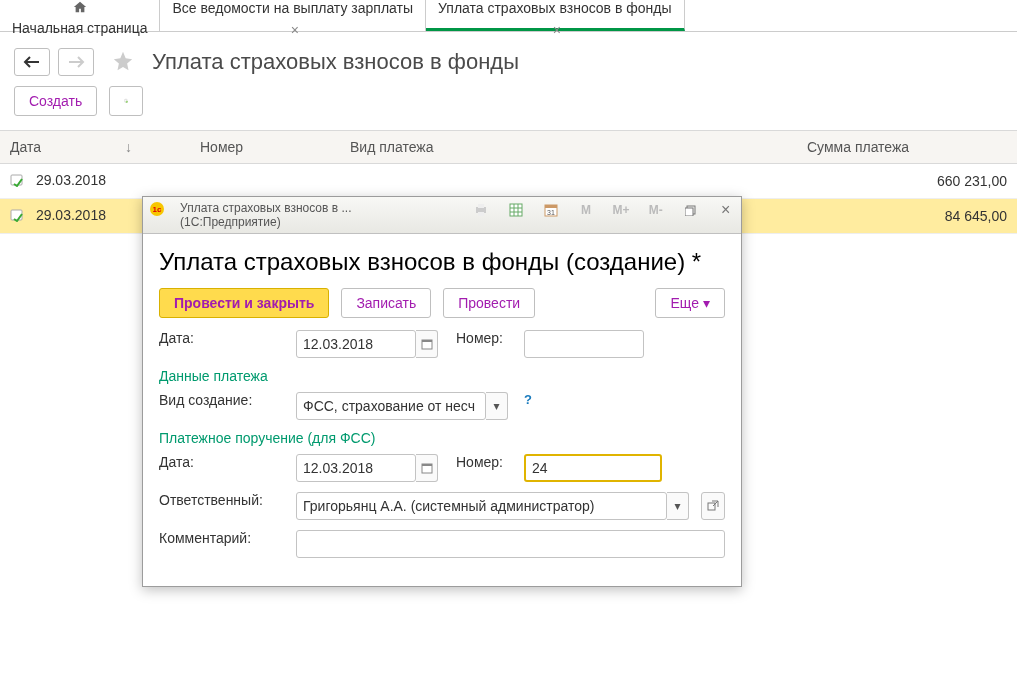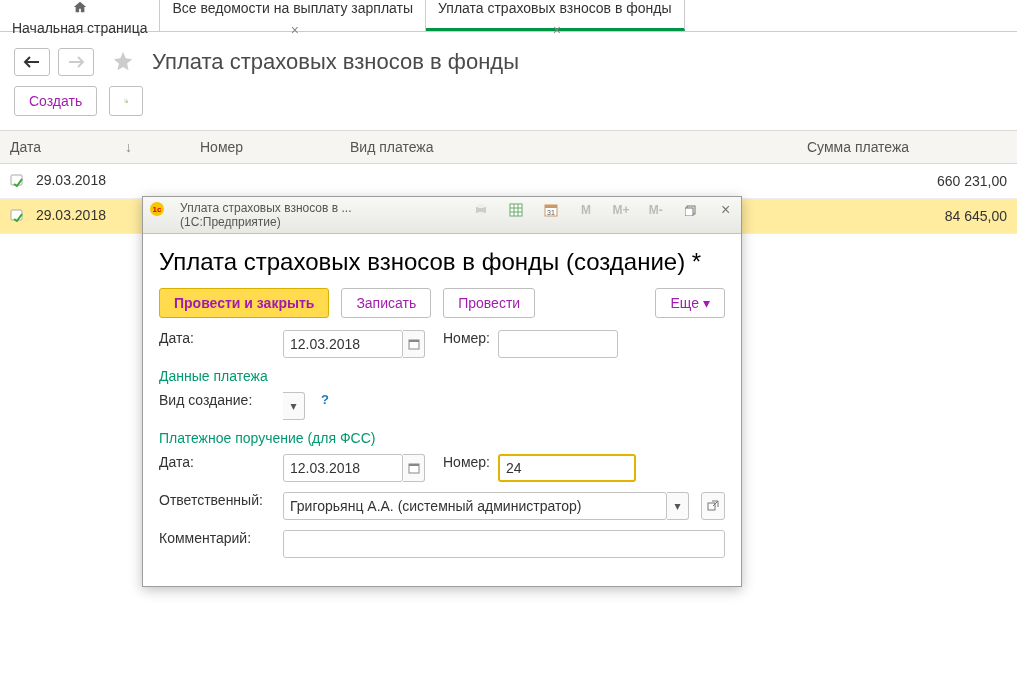--- a/index.html
+++ b/index.html
@@ -36,21 +36,21 @@
   .title-btn { width:20px; height:18px; display:flex; align-items:center; justify-content:center; color:#777; cursor:pointer;}
   .title-btn.mtext { font-weight:bold; font-size:12px; color:#bbb; }
   .dialog-body { padding:14px 16px 18px 16px; }
   .dialog-heading { font-size:24px; color:#000000; margin-bottom:12px;}
   .dialog-toolbar { display:flex; gap:12px; margin-bottom:12px;}
   .btn-primary { background:#ffdb4d; border:1px solid #d8b100; font-weight:bold; }
   .btn-more { display:flex; align-items:center; gap:4px;text-align:right;}
   .form-row { display:flex; align-items:flex-start; margin-bottom:10px; gap:8px;}
   .form-label { width:116px; font-size:14px; color:#333;}
   .section-label { color:#009a6e; font-size:14px; margin:6px 0 8px 0;}
-  .text-input { border:1px solid #c3c3c3; border-radius:3px; height:28px; padding:0 6px; font-size:14px; color:#333; background:#fff;}
+  .text-input { border:1px solid #c3c3c3; border-radius:3px; height:28px; padding:0 6px; font-size:14px; color:#333; background:#fff;margin-left:13px;}
   .input-btn { width:22px; height:28px; border:1px solid #c3c3c3; border-left:none; border-radius:0 3px 3px 0; background:#fafafa; display:flex; align-items:center; justify-content:center; cursor:pointer; font-size:12px; color:#555;}
   .help-q { color:#1a7bbd; margin-left:8px; font-weight:bold; cursor:pointer;}
   .focused { border:2px solid #e0b400 !important; }
   .right-align { text-align:right; }
   .wide { flex:1; }
   .group-wrap { display:flex; }
   .ext-btn { width:24px; height:28px; border:1px solid #c3c3c3; border-radius:3px; background:#fafafa; display:flex; align-items:center; justify-content:center; margin-left:4px; cursor:pointer;}
 </style>
 </head>
 <body>
@@ -215,20 +215,21 @@
       </div>
       <span class="form-label" style="width:auto; margin-left:10px;">Номер:</span>
       <input class="text-input" style="width: 120px;" value="">
     </div>
 
     <div class="section-label">Данные платежа</div>
 
     <div class="form-row">
       <span class="form-label">Вид создание:</span>
       <div class="group-wrap">
+        <input class="text-input group" style="width: 190px;" value="ФСС, страхование от несч">
         <div class="input-btn">▾</div>
       </div>
       <span class="help-q">?</span>
     </div>
 
 
     <div class="section-label">Платежное поручение (для ФСС)</div>
 
     <div class="form-row">
       <span class="form-label">Дата:</span>

